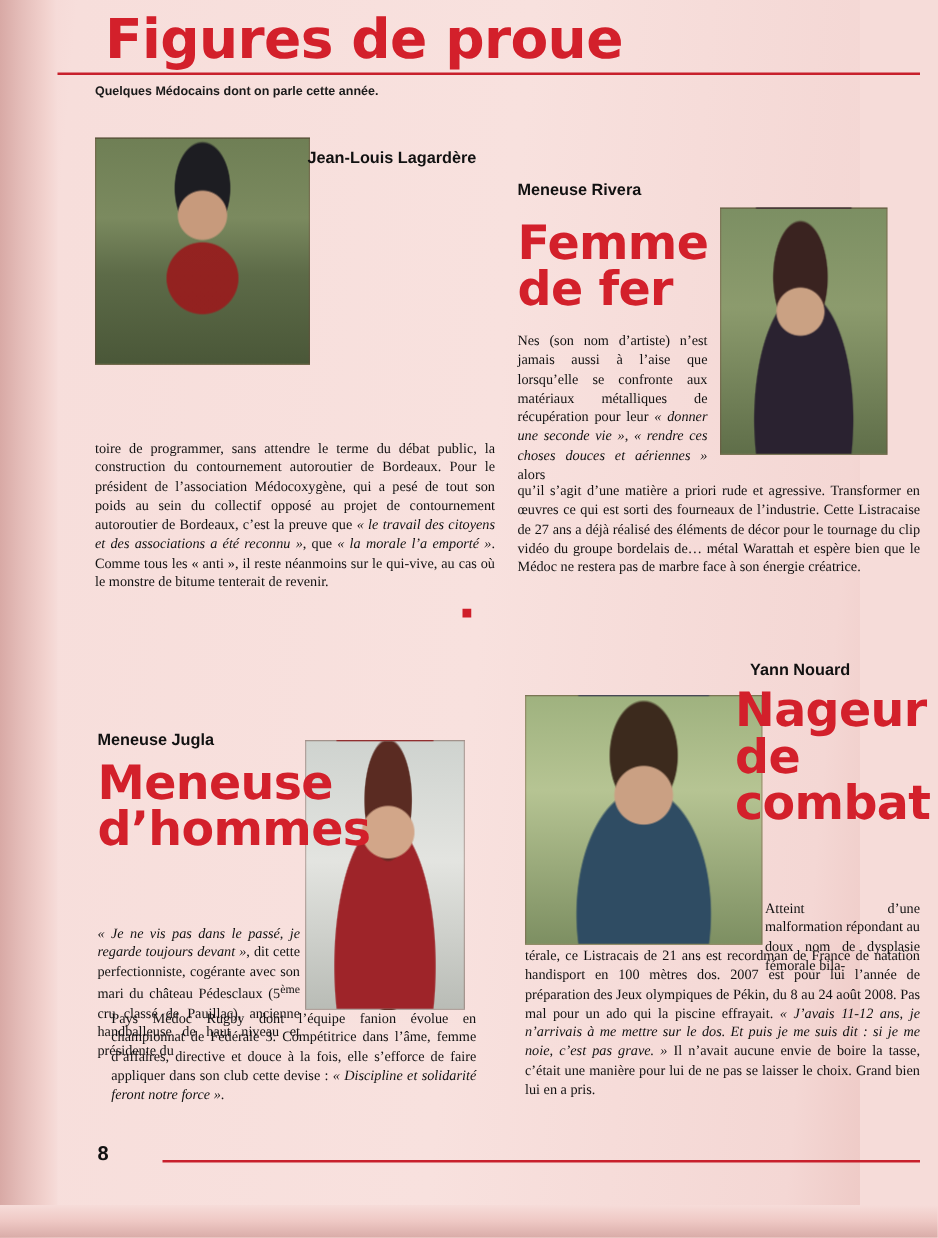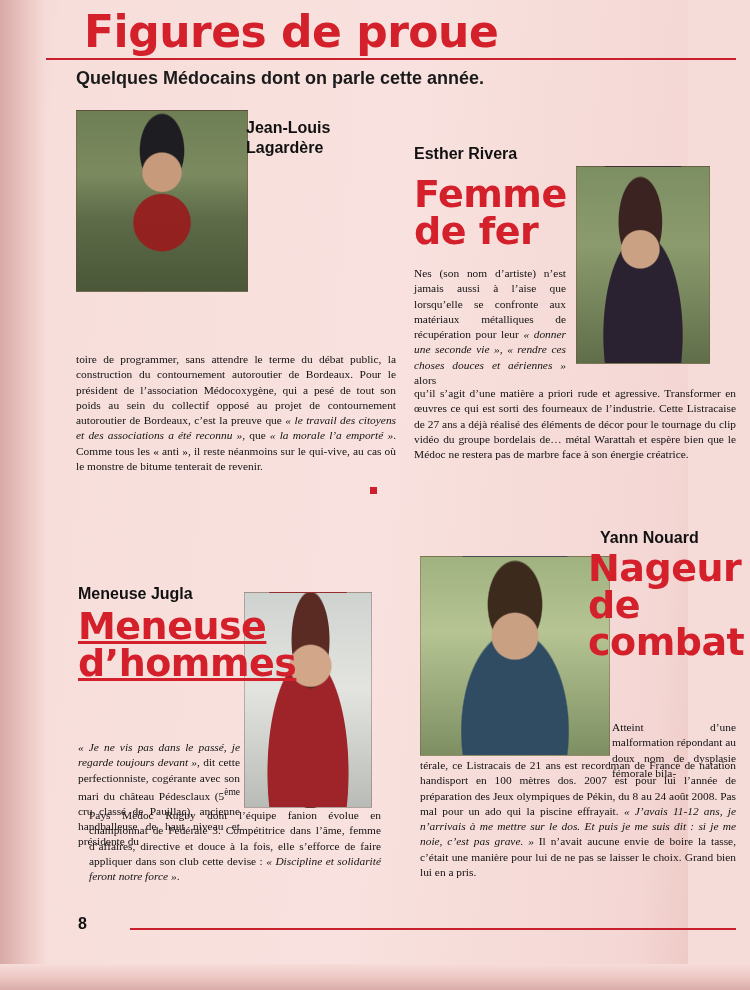--- a/index.html
+++ b/index.html
@@ -51,37 +51,37 @@
     left: 46px;
     top: 58px;
     width: 690px;
     height: 2px;
     background: #c8202c;
   }
   .subtitle {
     position: absolute;
     left: 76px;
     top: 68px;
-    font-size: 18px;
+    font-size: 10px;
     font-weight: bold;
     color: #1a1a1a;
     text-align: center;
   }
 
   
   .photo {
     position: absolute;
     border: 1px solid rgba(120,70,60,.35);
     background-size: cover;
     background-position: center;
     overflow: hidden;
   }
   .kicker {
     position: absolute;
-    font-size: 16px;
+    font-size: 13px;
     font-weight: bold;
     color: #111;
     line-height: 1.25;
   }
   .headline {
     position: absolute;
     font-size: 38px;
     font-weight: bold;
     color: #d3202b;
     line-height: 0.98;
@@ -165,35 +165,35 @@
   <div class="subtitle">Quelques Médocains dont on parle cette année.</div>
 
   <div class="photo ph-lagardere"></div>
   <div class="kicker" style="left:246px; top:118px; width:150px;">Jean-Louis Lagardère</div>
   <div class="body" style="left:76px; top:352px; width:320px;">
     toire de programmer, sans attendre le terme du débat public, la construction du contournement autoroutier de Bordeaux. Pour le président de l’association Médocoxygène, qui a pesé de tout son poids au sein du collectif opposé au projet de contournement autoroutier de Bordeaux, c’est la preuve que <em>« le travail des citoyens et des associations a été reconnu »</em>, que <em>« la morale l’a emporté »</em>. Comme tous les « anti », il reste néanmoins sur le qui-vive, au cas où le monstre de bitume tenterait de revenir.
   </div>
   <div class="sq" style="left:370px; top:487px;"></div>
 
   <div class="photo ph-rivera"></div>
-  <div class="kicker" style="left:414px; top:144px; width:160px;">Esther Rivera</div>
+  <div class="kicker" style="left:414px; top:144px; width:160px;">Meneuse Rivera</div>
   <div class="headline" style="left:414px; top:176px; width:160px;">
     <div>Femme</div>
     <div>de fer</div>
   </div>
   <div class="body" style="left:414px; top:266px; width:152px; height:110px;">
     Nes (son nom d’artiste) n’est jamais aussi à l’aise que lorsqu’elle se confronte aux matériaux métalliques de récupération pour leur <em>« donner une seconde vie »</em>, <em>« rendre ces choses douces et aériennes »</em> alors
   </div>
   <div class="body" style="left:414px; top:386px; width:322px;">
     qu’il s’agit d’une matière a priori rude et agressive. Transformer en œuvres ce qui est sorti des fourneaux de l’industrie. Cette Listracaise de 27 ans a déjà réalisé des éléments de décor pour le tournage du clip vidéo du groupe bordelais de… métal Warattah et espère bien que le Médoc ne restera pas de marbre face à son énergie créatrice.
   </div>
 
   <div class="photo ph-jugla"></div>
   <div class="kicker" style="left:78px; top:584px; width:170px;">Meneuse Jugla</div>
-  <div class="headline" style="left:78px; top:608px; width:176px;text-decoration:underline;">
+  <div class="headline" style="left:78px; top:608px; width:176px;">
     <div>Meneuse</div>
     <div>d’hommes</div>
   </div>
   <div class="body" style="left:78px; top:740px; width:162px; height:100px;">
     <em>« Je ne vis pas dans le passé, je regarde toujours devant »</em>, dit cette perfectionniste, cogérante avec son mari du château Pédesclaux (5<sup>ème</sup> cru classé de Pauillac), ancienne handballeuse de haut niveau et présidente du
   </div>
   <div class="body" style="left:89px; top:808px; width:292px;">
     Pays Médoc Rugby dont l’équipe fanion évolue en championnat de Fédérale 3. Compétitrice dans l’âme, femme d’affaires, directive et douce à la fois, elle s’efforce de faire appliquer dans son club cette devise : <em>« Discipline et solidarité feront notre force »</em>.
   </div>
 

